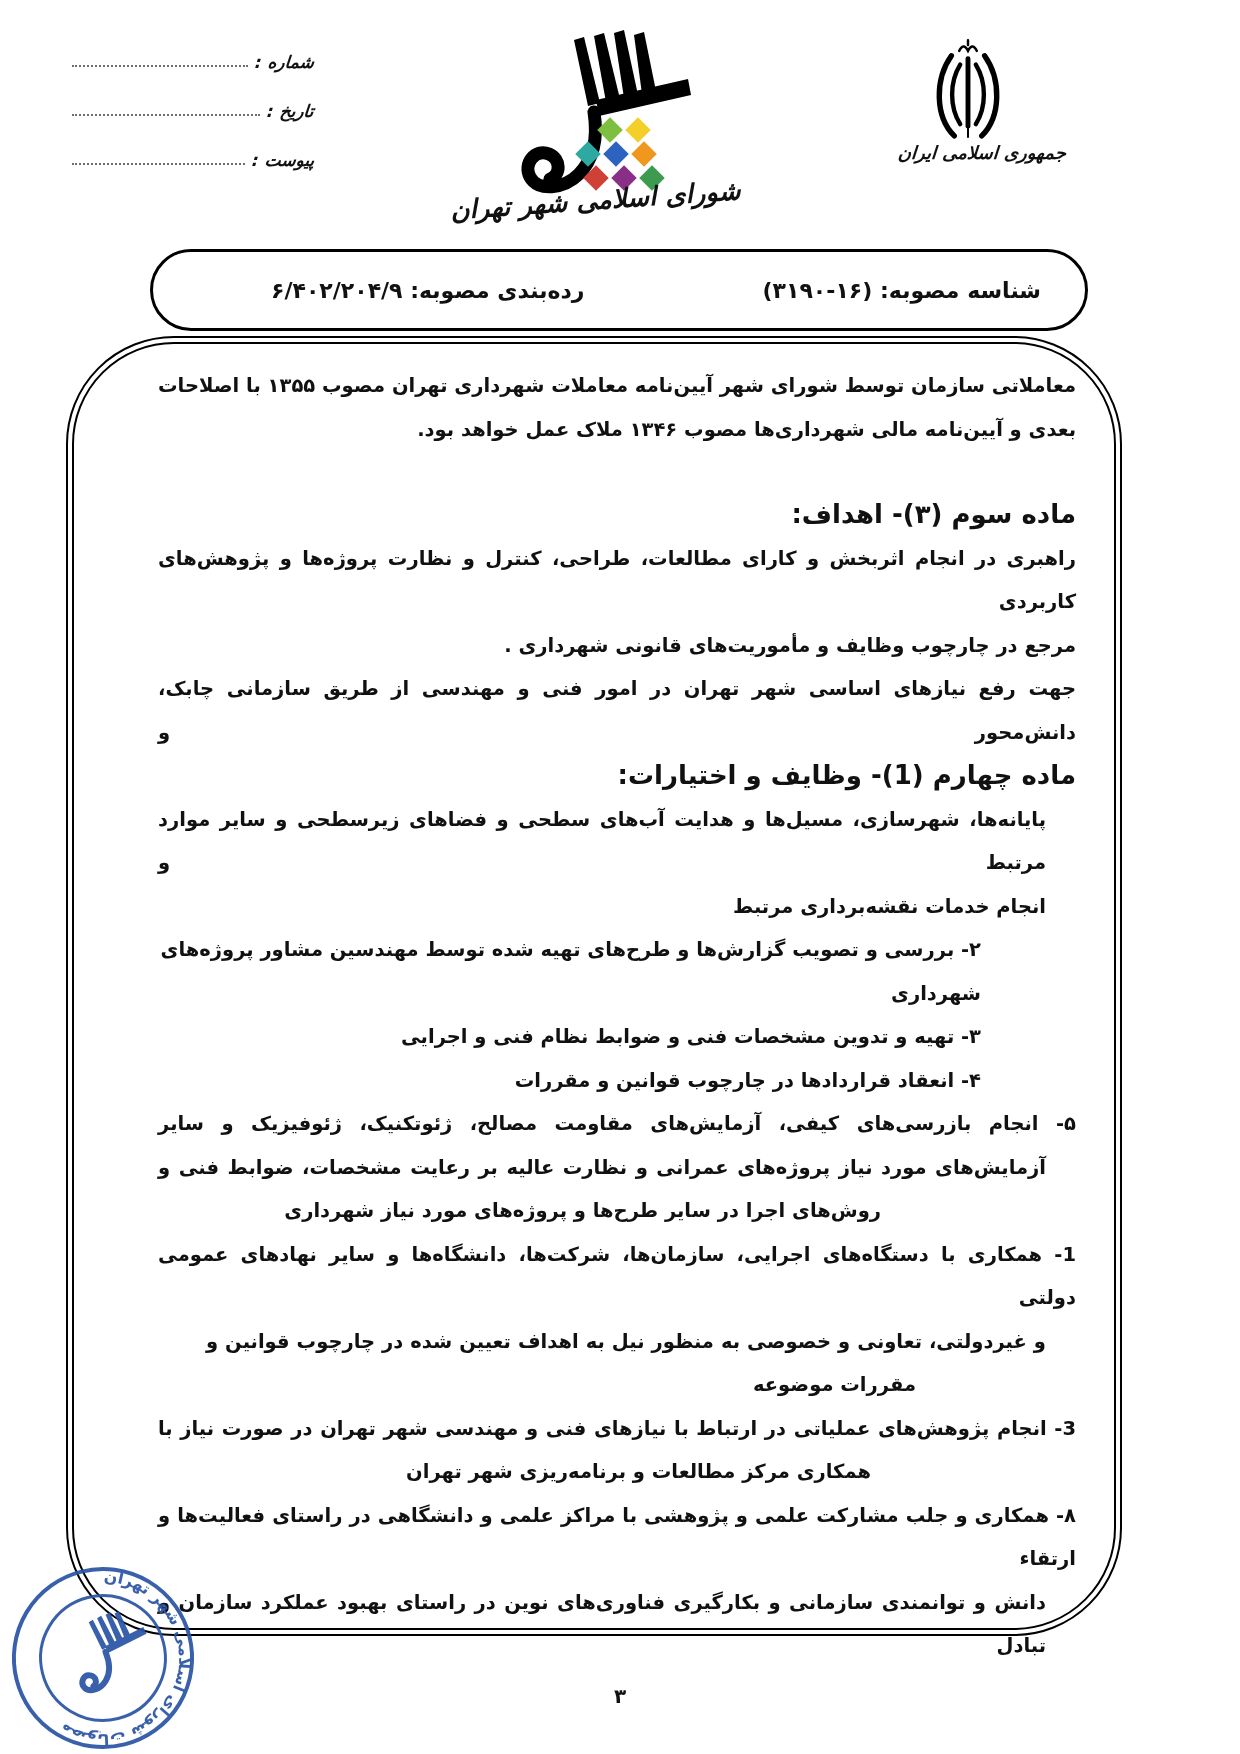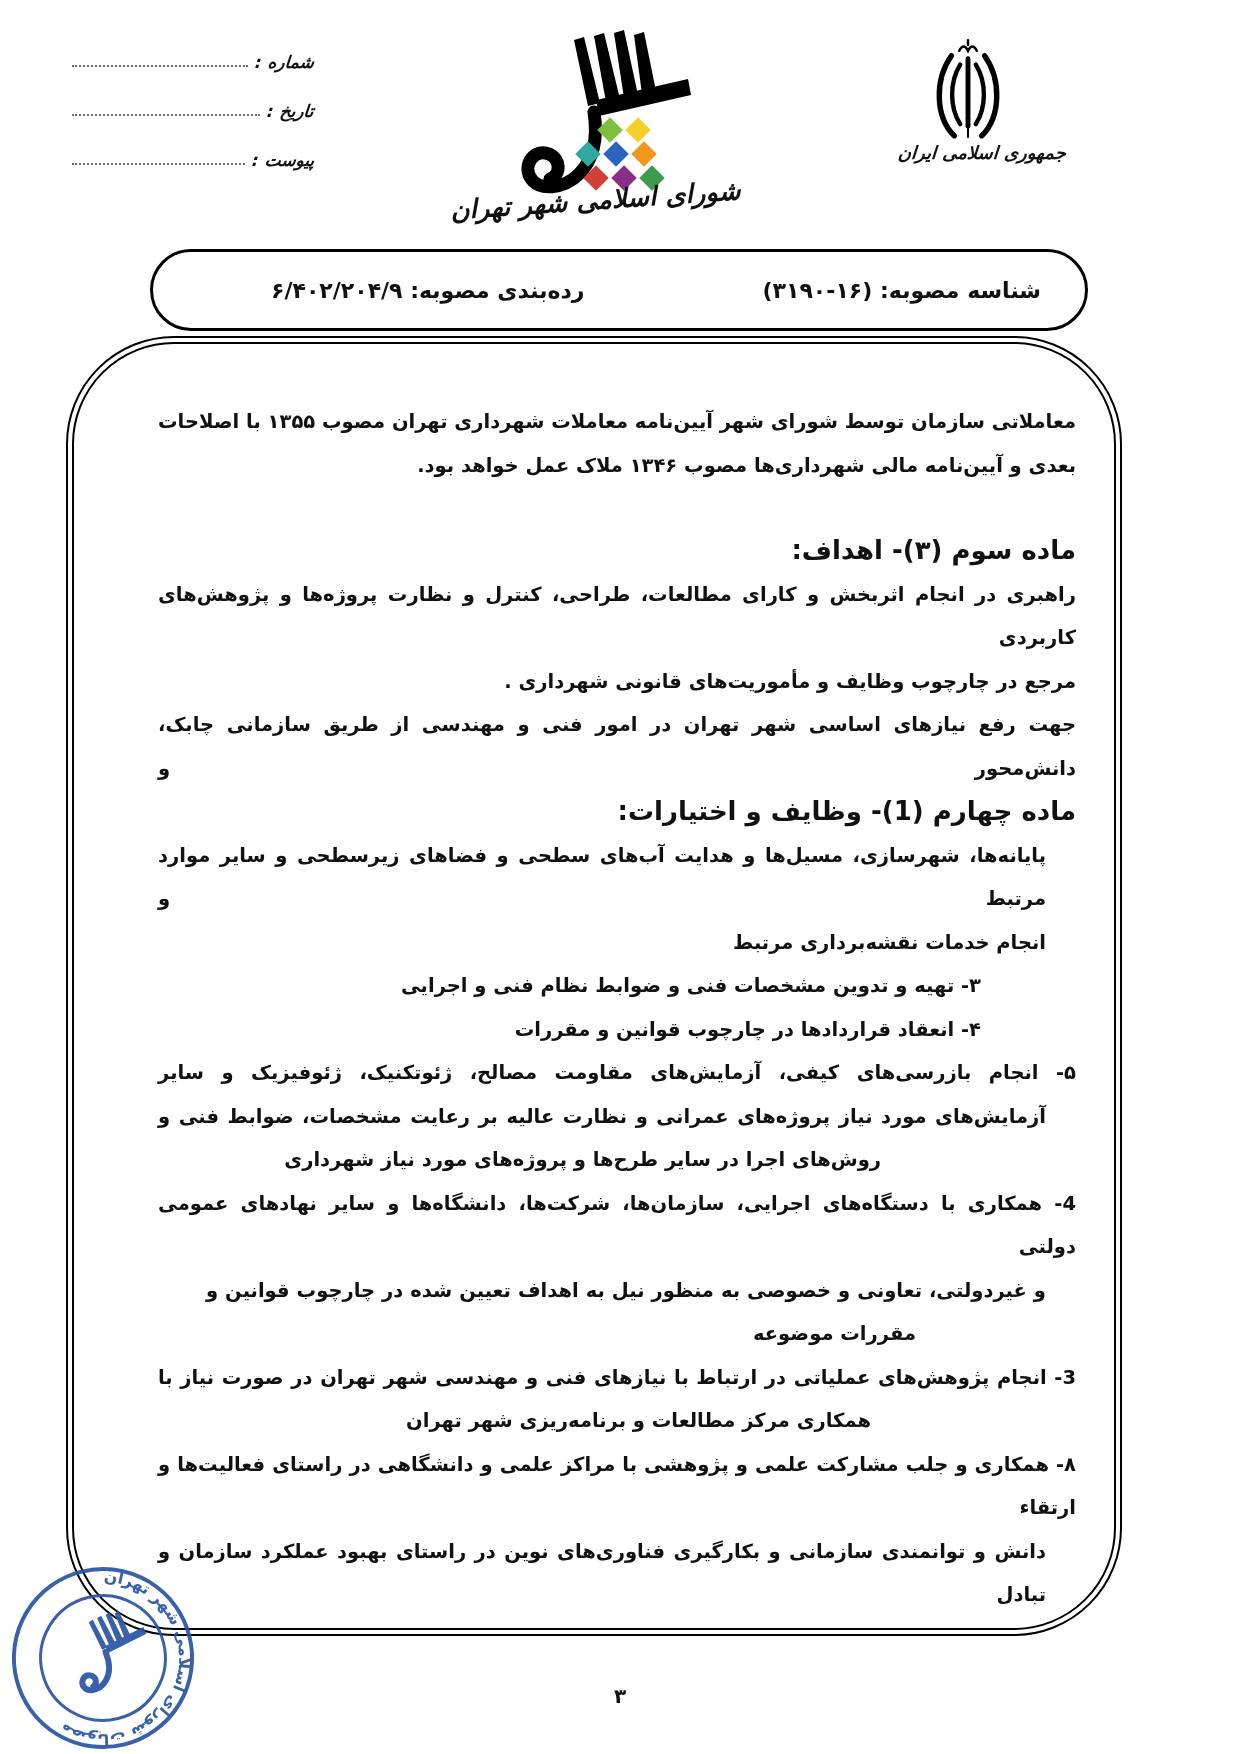--- a/index.html
+++ b/index.html
@@ -25,21 +25,21 @@
   
   .id-bar{position:absolute;left:150px;top:249px;width:938px;height:82px;box-sizing:border-box;
     border:3px solid #000;border-radius:44px;direction:rtl;
     display:flex;align-items:center;justify-content:space-between;
     padding:0 44px 0 118px;font-weight:bold;font-size:22px;white-space:nowrap;}
   
   .main-box{position:absolute;left:66px;top:336px;width:1056px;height:1300px;
     border:2.5px solid #000;border-radius:108px;box-sizing:border-box;}
   .main-box::after{content:"";position:absolute;inset:4px;border:2px solid #000;border-radius:102px;}
   
-  .doc{position:absolute;left:66px;top:356px;width:1056px;height:1300px;box-sizing:border-box;
+  .doc{position:absolute;left:66px;top:320px;width:1056px;height:1300px;box-sizing:border-box;
     padding:44px 46px 0 92px;direction:rtl;text-align:right;
     font-weight:bold;font-size:19.5px;line-height:43.5px;}
   .doc-line{min-height:43.5px;}
   .doc-heading{font-size:26px;}
   .just{text-align:justify;text-align-last:justify;text-justify:inter-word;}
   .gap-top{margin-top:42px;}
   
   .page-num{position:absolute;top:1684px;left:0;width:100%;text-align:center;
     font-size:20px;font-weight:bold;}
   .stamp{position:absolute;left:4px;top:1560px;width:198px;height:196px;
@@ -114,26 +114,27 @@
 <div class="doc" id="doc-lines">
     <div class="doc-line just">معاملاتی سازمان توسط شورای شهر آیین‌نامه معاملات شهرداری تهران مصوب ۱۳۵۵ با اصلاحات</div>
     <div class="doc-line">بعدی و آیین‌نامه مالی شهرداری‌ها مصوب ۱۳۴۶ ملاک عمل خواهد بود.</div>
     <div class="doc-line doc-heading gap-top">ماده سوم (۳)- اهداف:</div>
     <div class="doc-line just">راهبری در انجام اثربخش و کارای مطالعات، طراحی، کنترل و نظارت پروژه‌ها و پژوهش‌های کاربردی</div>
     <div class="doc-line">مرجع در چارچوب وظایف و مأموریت‌های قانونی شهرداری .</div>
     <div class="doc-line just">جهت رفع نیازهای اساسی شهر تهران در امور فنی و مهندسی از طریق سازمانی چابک، دانش‌محور و</div>
     <div class="doc-line doc-heading">ماده چهارم (1)- وظایف و اختیارات:</div>
     <div class="doc-line just" style="padding-right: 30px;">پایانه‌ها، شهرسازی، مسیل‌ها و هدایت آب‌های سطحی و فضاهای زیرسطحی و سایر موارد مرتبط و</div>
     <div class="doc-line" style="padding-right: 30px;">انجام خدمات نقشه‌برداری مرتبط</div>
+    <div class="doc-line" style="padding-right: 95px;">۲- بررسی و تصویب گزارش‌ها و طرح‌های تهیه شده توسط مهندسین مشاور پروژه‌های شهرداری</div>
     <div class="doc-line" style="padding-right: 95px;">۳- تهیه و تدوین مشخصات فنی و ضوابط نظام فنی و اجرایی</div>
     <div class="doc-line" style="padding-right: 95px;">۴- انعقاد قراردادها در چارچوب قوانین و مقررات</div>
     <div class="doc-line just">۵- انجام بازرسی‌های کیفی، آزمایش‌های مقاومت مصالح، ژئوتکنیک، ژئوفیزیک و سایر</div>
     <div class="doc-line just" style="padding-right: 30px;">آزمایش‌های مورد نیاز پروژه‌های عمرانی و نظارت عالیه بر رعایت مشخصات، ضوابط فنی و</div>
     <div class="doc-line" style="padding-right: 195px;">روش‌های اجرا در سایر طرح‌ها و پروژه‌های مورد نیاز شهرداری</div>
-    <div class="doc-line just">4- همکاری با دستگاه‌های اجرایی، سازمان‌ها، شرکت‌ها، دانشگاه‌ها و سایر نهادهای عمومی دولتی</div>
+    <div class="doc-line just">1- همکاری با دستگاه‌های اجرایی، سازمان‌ها، شرکت‌ها، دانشگاه‌ها و سایر نهادهای عمومی دولتی</div>
     <div class="doc-line just" style="padding-right: 30px; margin-left: 48px;">و غیردولتی، تعاونی و خصوصی به منظور نیل به اهداف تعیین شده در چارچوب قوانین و</div>
     <div class="doc-line" style="padding-right: 160px;">مقررات موضوعه</div>
     <div class="doc-line just">3- انجام پژوهش‌های عملیاتی در ارتباط با نیازهای فنی و مهندسی شهر تهران در صورت نیاز با</div>
     <div class="doc-line" style="padding-right: 205px;">همکاری مرکز مطالعات و برنامه‌ریزی شهر تهران</div>
     <div class="doc-line just">۸- همکاری و جلب مشارکت علمی و پژوهشی با مراکز علمی و دانشگاهی در راستای فعالیت‌ها و ارتقاء</div>
     <div class="doc-line just" style="padding-right: 30px;">دانش و توانمندی سازمانی و بکارگیری فناوری‌های نوین در راستای بهبود عملکرد سازمان و تبادل</div>
   </div>
 
 <div class="page-num">۳</div>
 

